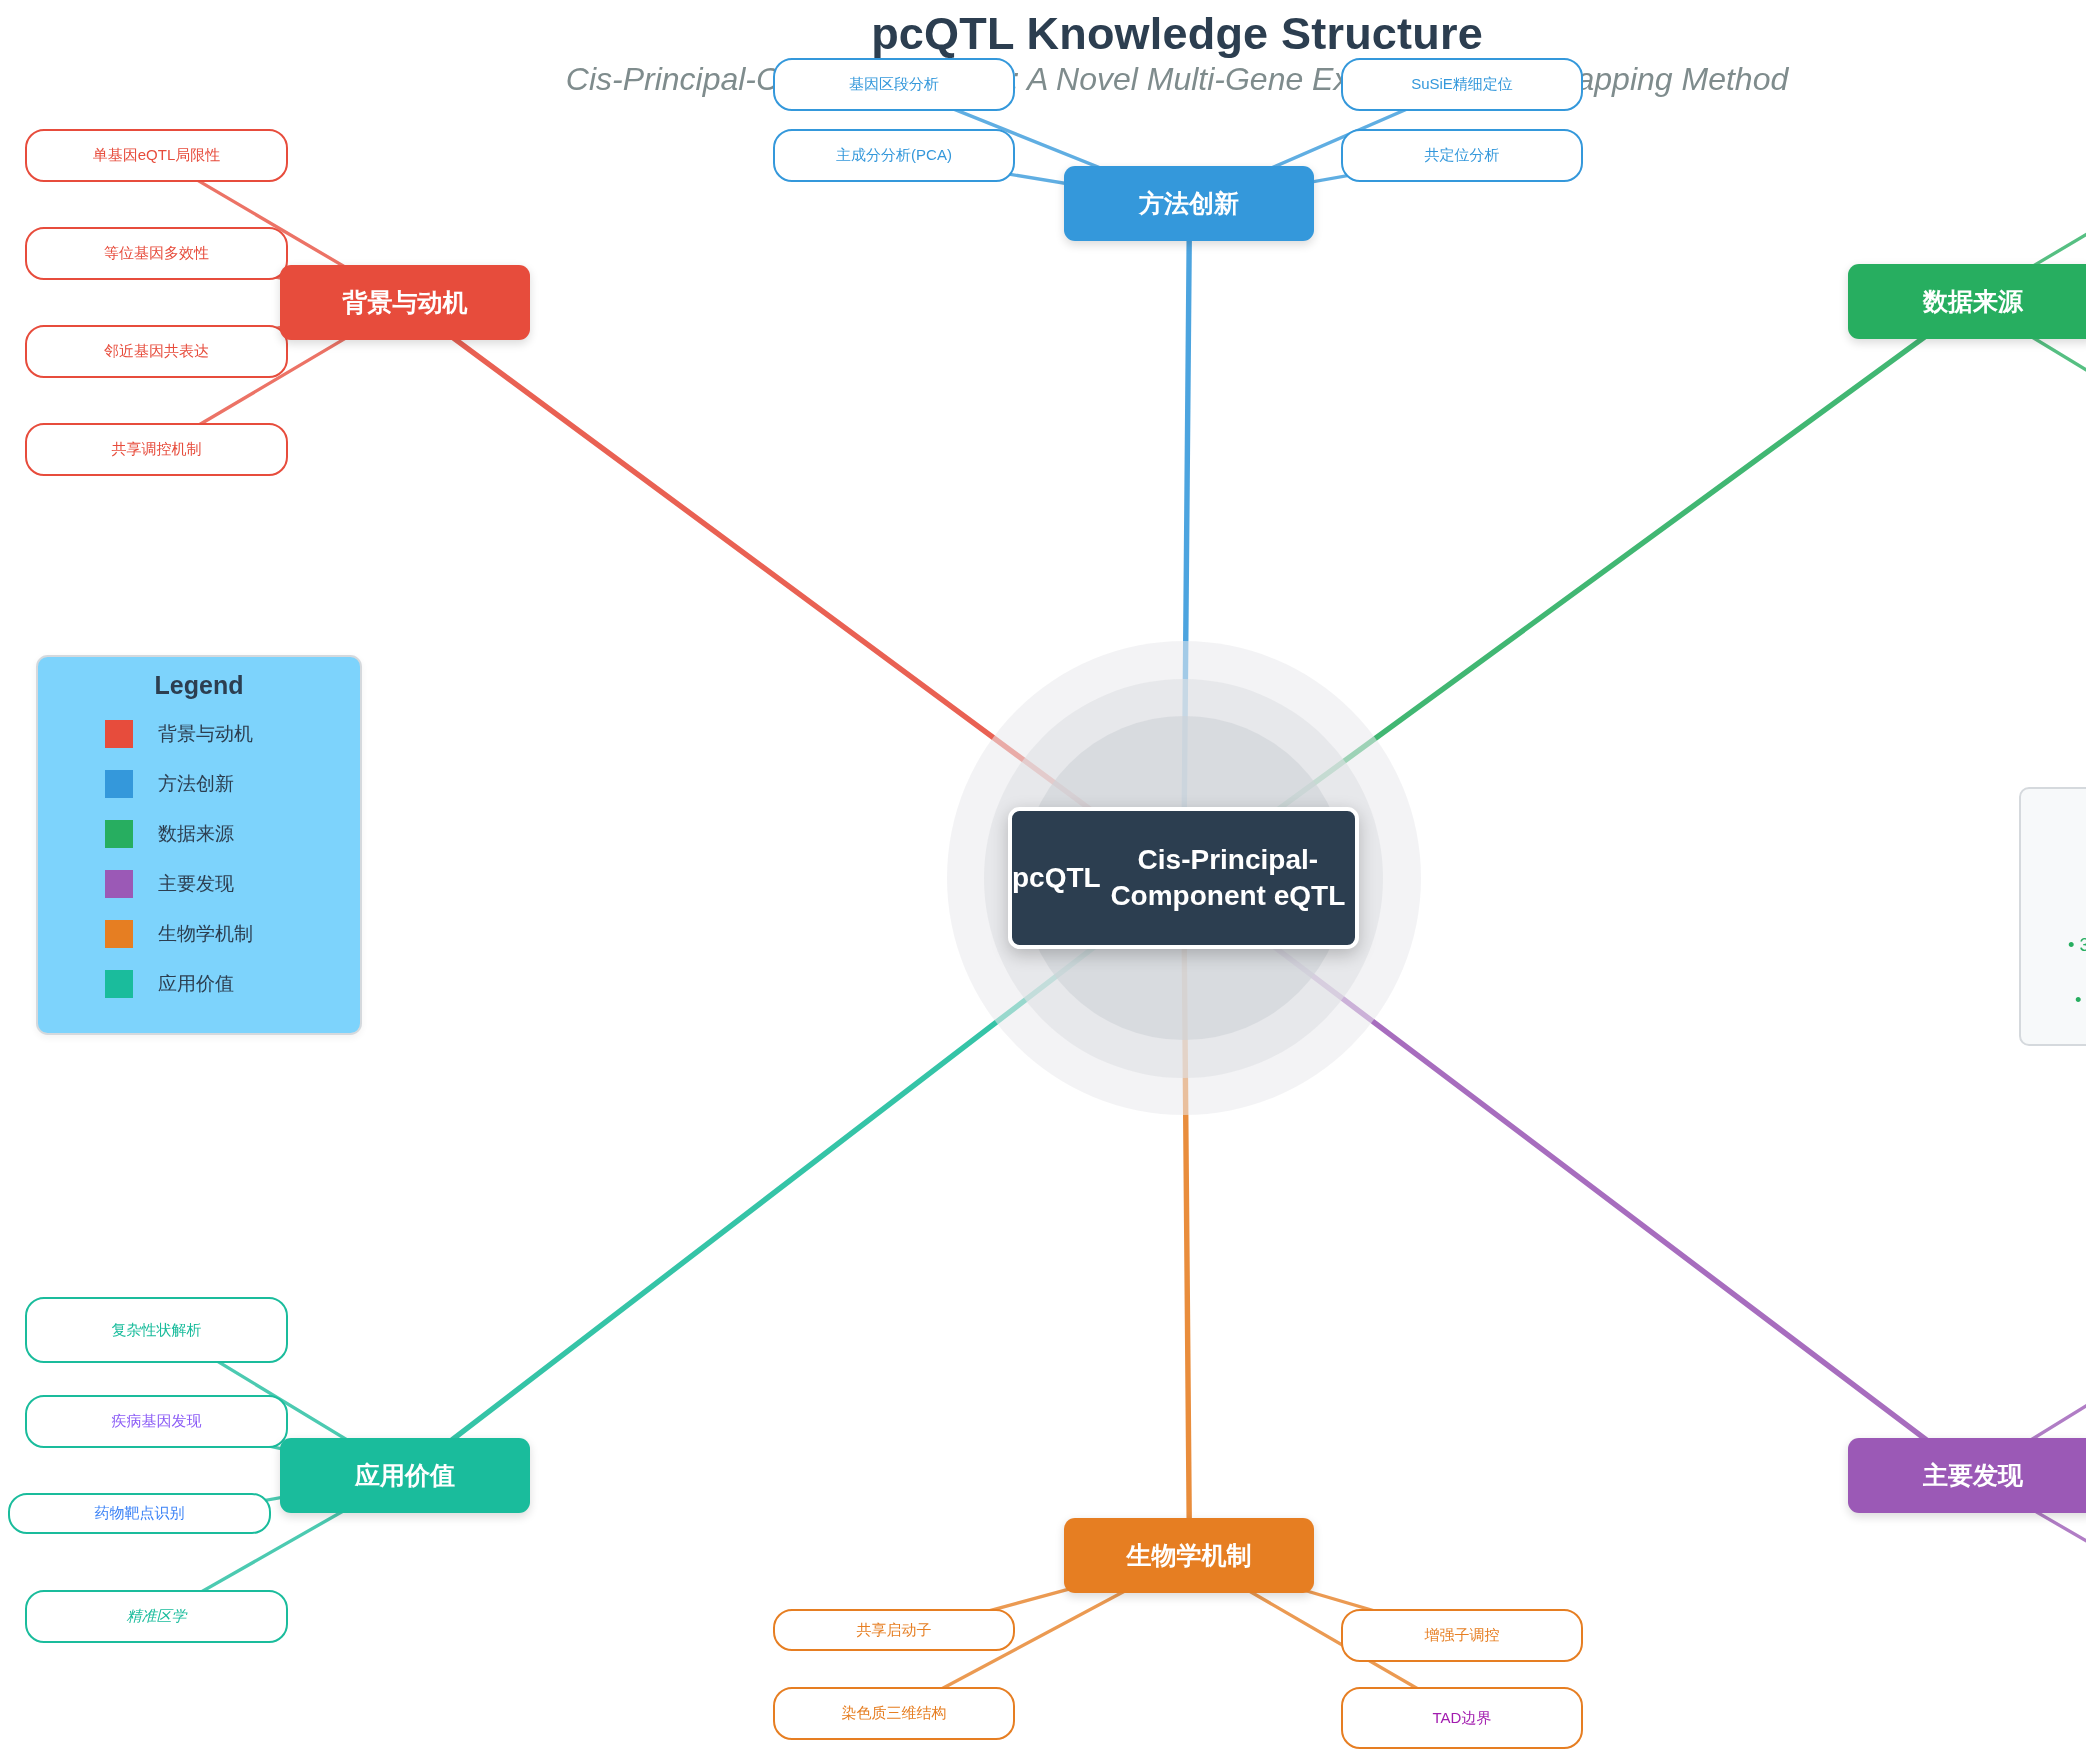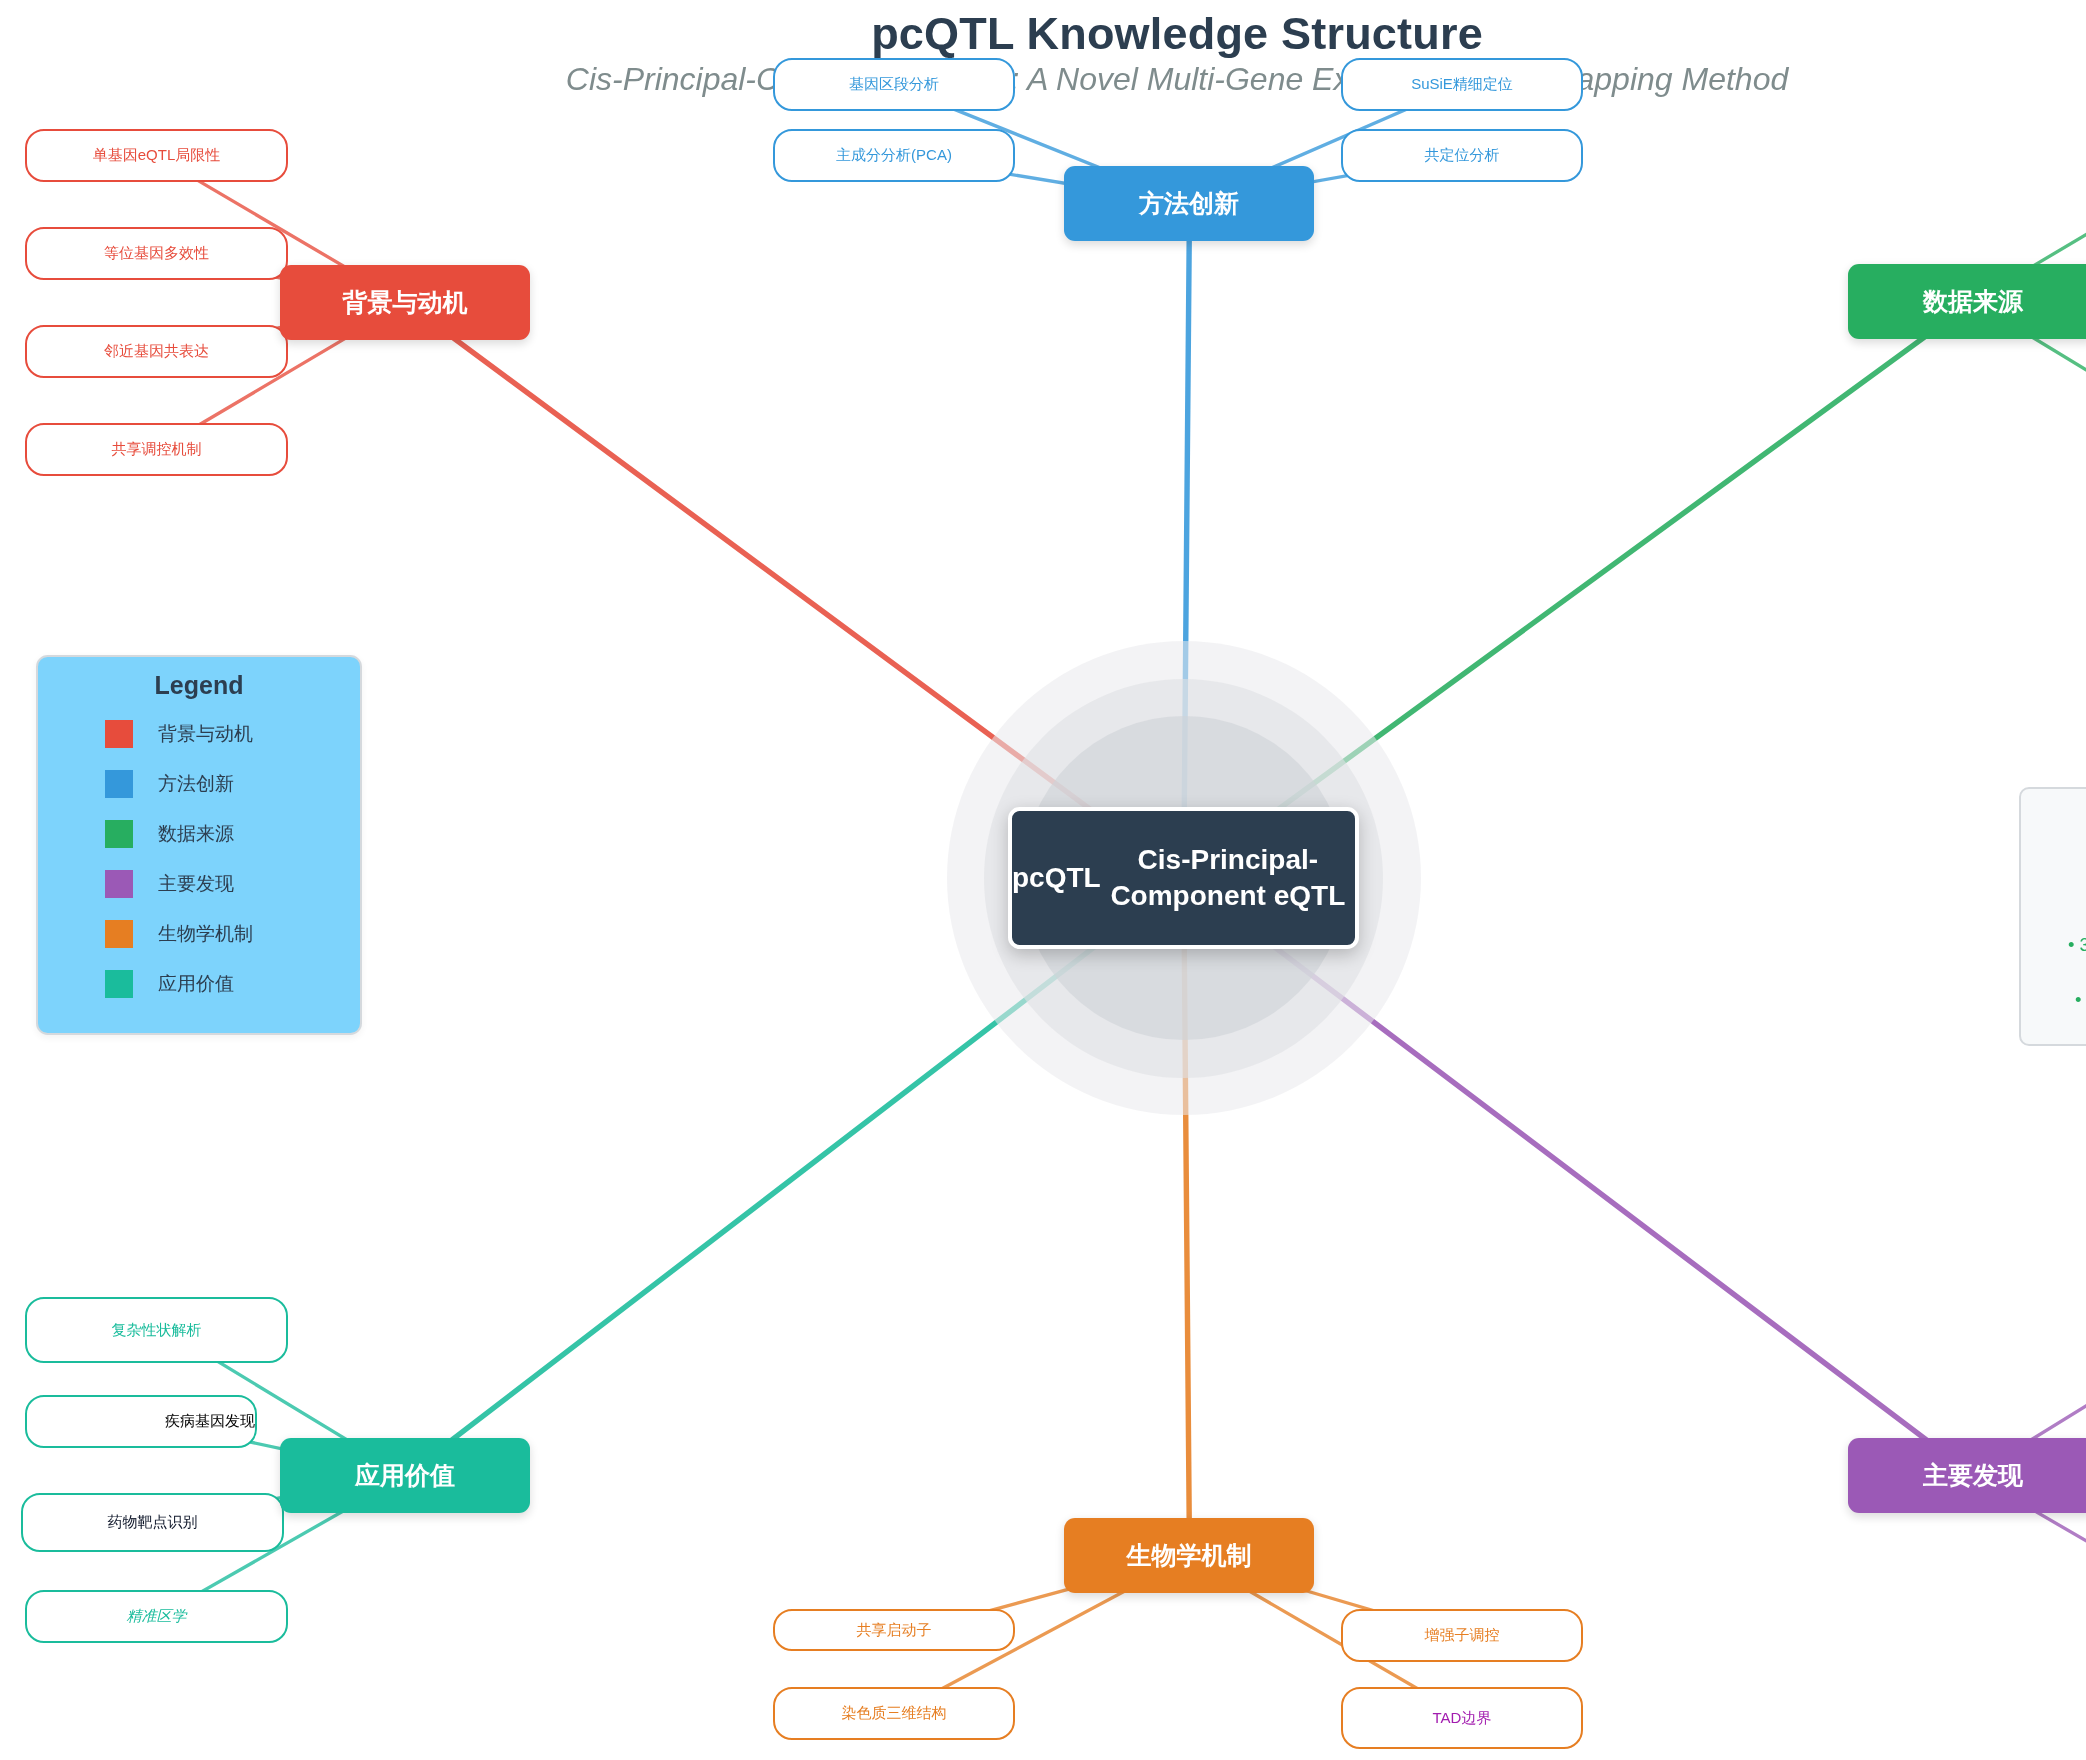--- a/index.html
+++ b/index.html
@@ -171,24 +171,24 @@
       </div>
       <div class="node leaf" style="left: 1341px; top: 1687px; width: 242px; height: 62px;border-color:#e67e22;color:#a21caf;">
         <span>TAD边界</span>
       </div>
       <div class="node branch" style="left: 1064px; top: 1518px; width: 250px; height: 75px;background:#e67e22;">
         <span>生物学机制</span>
       </div>
       <div class="node leaf" style="left: 25px; top: 1297px; width: 263px; height: 66px;border-color:#1abc9c;color:#1abc9c;">
         <span>复杂性状解析</span>
       </div>
-      <div class="node leaf" style="left: 25px; top: 1395px; width: 232px; height: 53px;border-color:#1abc9c;color:#000000;justify-content:flex-end;">
+      <div class="node leaf" style="left: 25px; top: 1395px; width: 263px; height: 53px;border-color:#1abc9c;color:#8b5cf6;">
         <span>疾病基因发现</span>
       </div>
-      <div class="node leaf" style="left: 21px; top: 1493px; width: 263px; height: 59px;border-color:#1abc9c;color:#0f172a;">
+      <div class="node leaf" style="left: 8px; top: 1493px; width: 263px; height: 41px;border-color:#1abc9c;color:#3b82f6;">
         <span>药物靶点识别</span>
       </div>
       <div class="node leaf" style="left: 25px; top: 1590px; width: 263px; height: 53px;border-color:#1abc9c;color:#1abc9c;font-style:italic;">
         <span>精准区学</span>
       </div>
       <div class="node branch" style="left: 280px; top: 1438px; width: 250px; height: 75px;background:#1abc9c;">
         <span>应用价值</span>
       </div>
       <div class="node center-node" style="left: 1008px; top: 807px; width: 351px; height: 142px;">
         <div>pcQTL</div>

